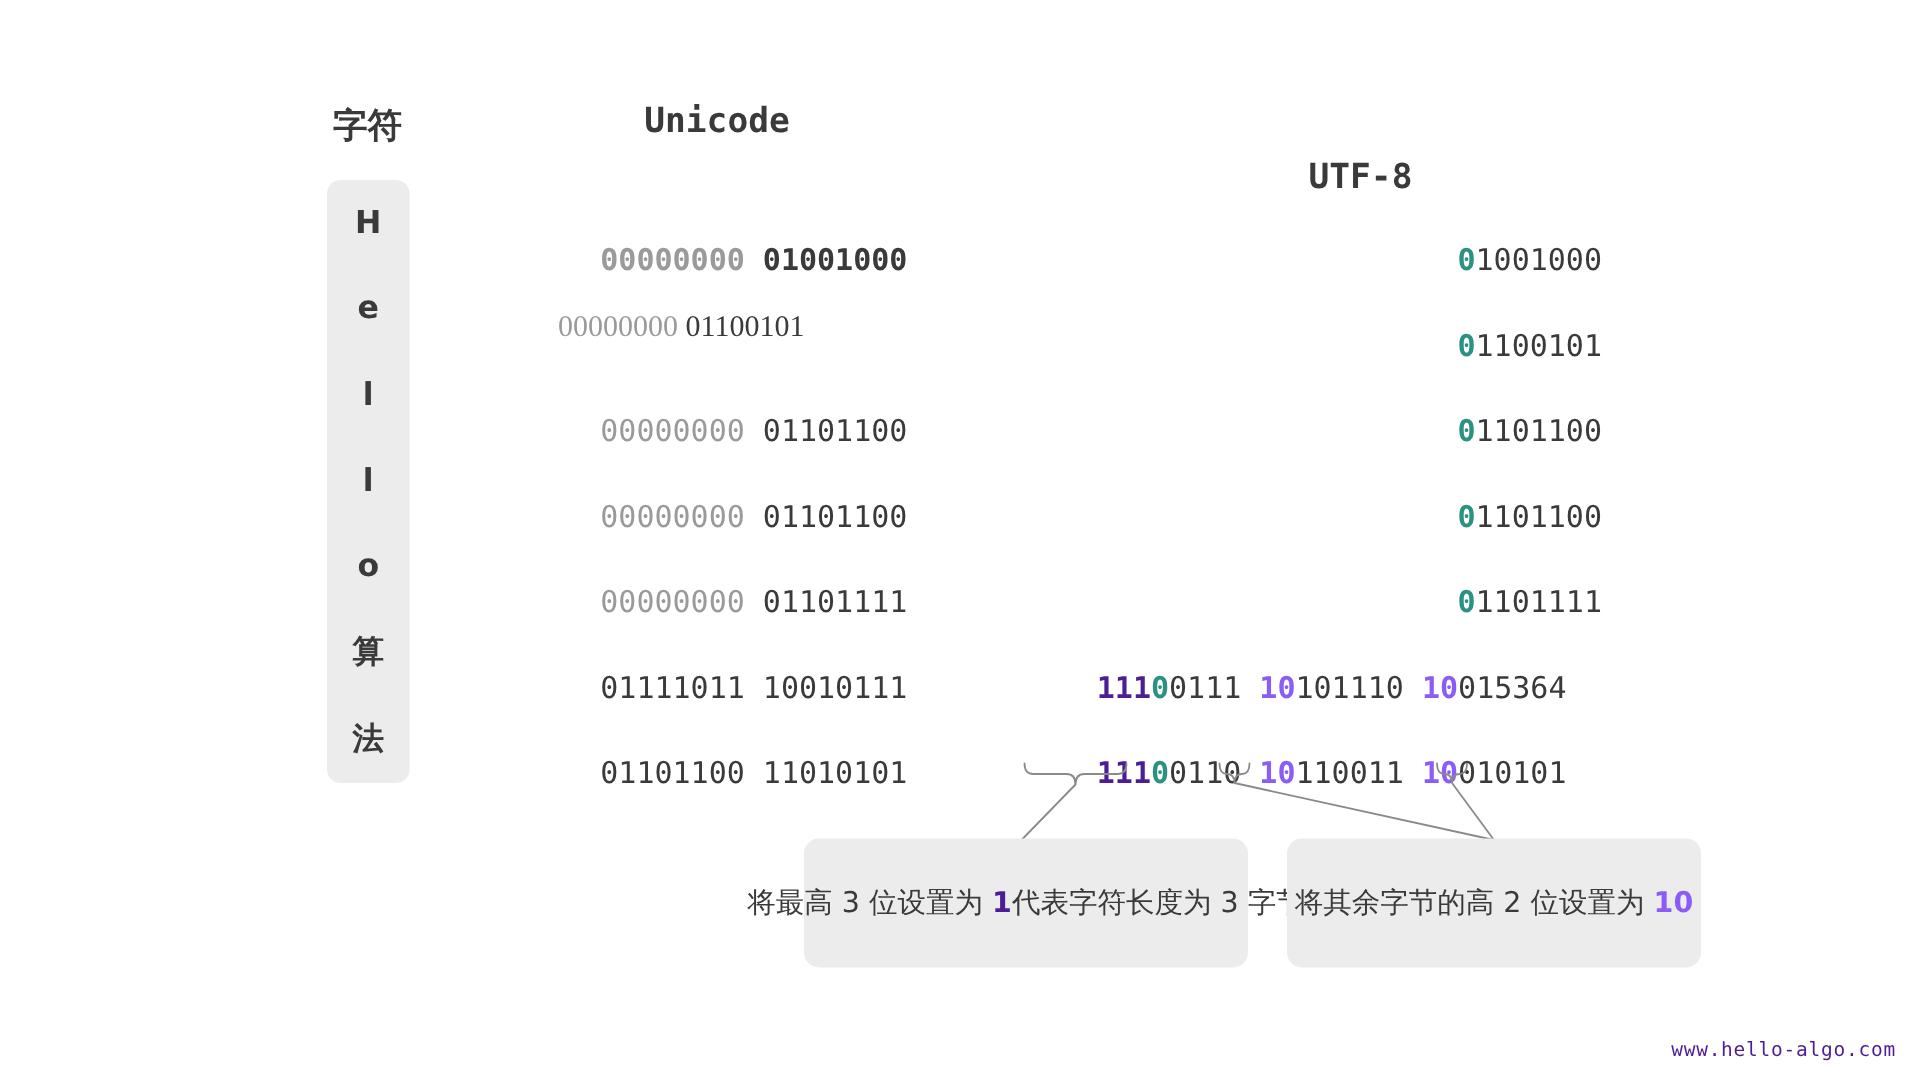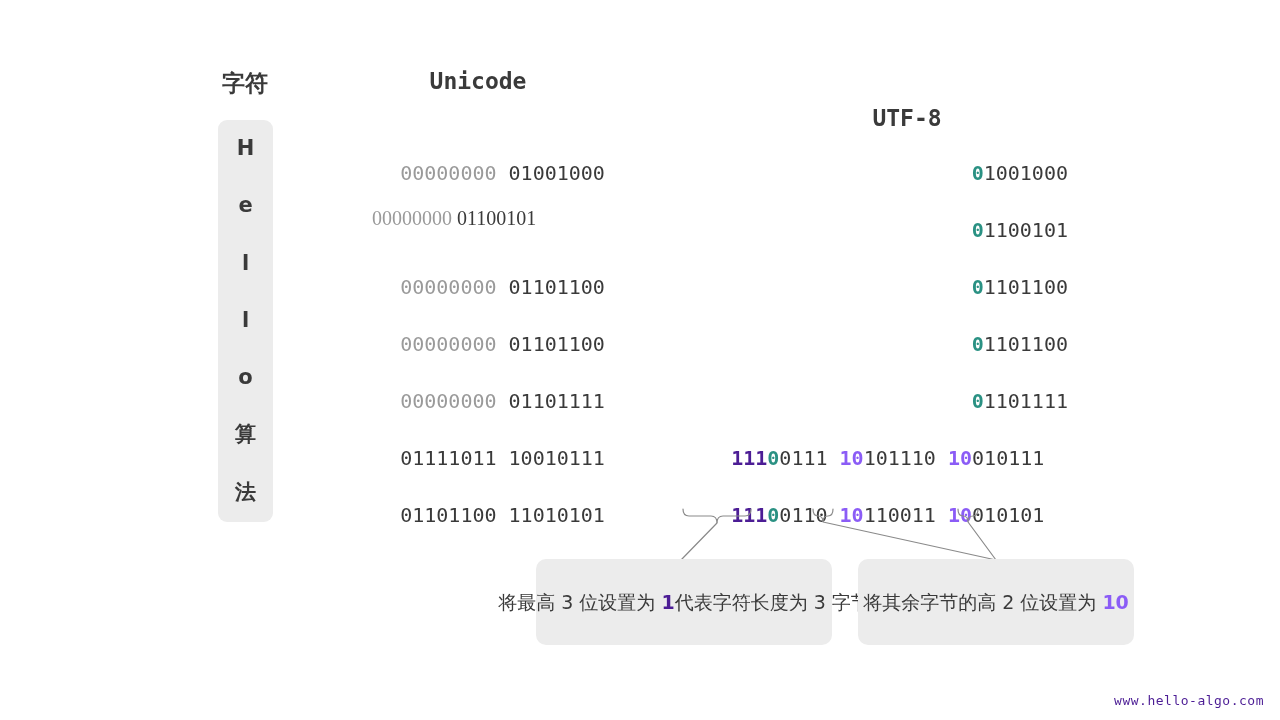--- a/index.html
+++ b/index.html
@@ -128,21 +128,21 @@
   <div class="abs" id="char-column">
     <div class="char-cell" style="top:0px;">H</div>
     <div class="char-cell" style="top:57px;">e</div>
     <div class="char-cell" style="top:115px;">l</div>
     <div class="char-cell" style="top:172px;">l</div>
     <div class="char-cell" style="top:229px;">o</div>
     <div class="char-cell" style="top:286px;">算</div>
     <div class="char-cell" style="top:344px;">法</div>
   </div>
 
-  <div class="bits uni-row abs" style="top:140px;">
+  <div class="bits uni-row abs" style="top:140px;font-weight:bold;">
     <span class="g-light">00000000</span><span class="g-dark"> </span><span class="g-dark">01001000</span>
   </div>
   <div class="bits uni-row abs" style="top:185px;font-family:Liberation Serif, serif;">
     <span class="g-light">00000000</span><span class="g-dark"> </span><span class="g-dark">01100101</span>
   </div>
   <div class="bits uni-row abs" style="top:254px;">
     <span class="g-light">00000000</span><span class="g-dark"> </span><span class="g-dark">01101100</span>
   </div>
   <div class="bits uni-row abs" style="top:311px;">
     <span class="g-light">00000000</span><span class="g-dark"> </span><span class="g-dark">01101100</span>
@@ -167,21 +167,21 @@
     <span class="teal">0</span><span class="g-dark">1101100</span>
   </div>
   <div class="bits utf-row abs" style="left:808px; top:311px; width:260px;">
     <span class="teal">0</span><span class="g-dark">1101100</span>
   </div>
   <div class="bits utf-row abs" style="left:808px; top:368px; width:260px;">
     <span class="teal">0</span><span class="g-dark">1101111</span>
   </div>
 
   <div class="bits abs" style="left:683px; top:425px;">
-    <span class="green">111</span><span class="teal">0</span><span class="g-dark">0111</span><span class="g-dark"> </span><span class="blue">10</span><span class="g-dark">101110</span><span class="g-dark"> </span><span class="blue">10</span><span class="g-dark">010111</span>
+    <span class="green">111</span><span class="teal">0</span><span class="g-dark">0111</span><span class="g-dark"> </span><span class="blue">10</span><span class="g-dark">101110</span><span class="g-dark"> </span><span class="blue">10</span><span class="g-dark">015364</span>
   </div>
   <div class="bits abs" style="left:683px; top:482px;">
     <span class="green">111</span><span class="teal">0</span><span class="g-dark">0110</span><span class="g-dark"> </span><span class="blue">10</span><span class="g-dark">110011</span><span class="g-dark"> </span><span class="blue">10</span><span class="g-dark">010101</span>
   </div>
 
   <svg class="abs" id="connectors" viewBox="0 0 1280 720">
     <g fill="none" stroke="#8a8a8a" stroke-width="1.2" stroke-linecap="round">
 
       <path d="M683,509 q0,7 6,7 h22 q6,0 6,7 q0,-7 6,-7 h22 q6,0 6,-7"></path>
 

